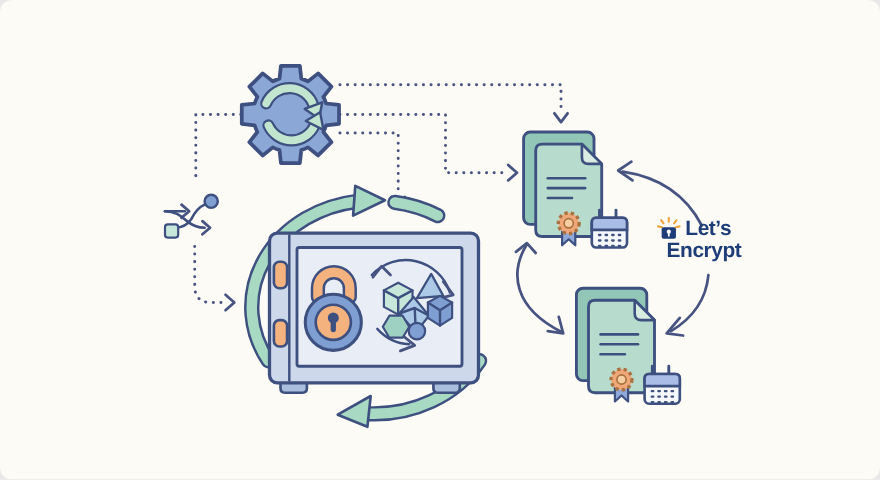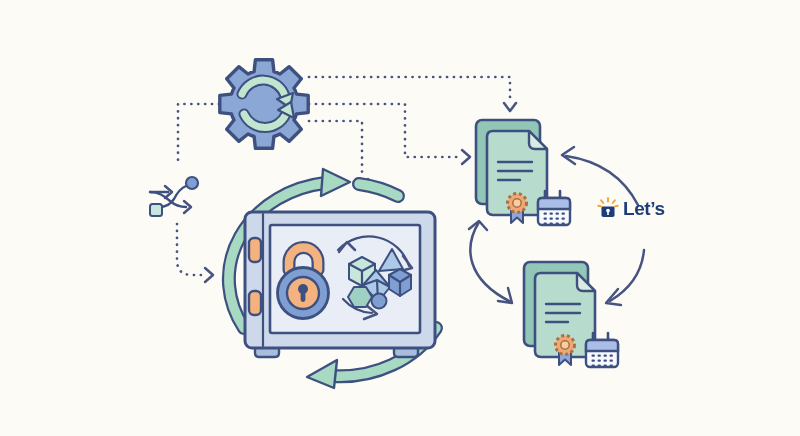--- a/index.html
+++ b/index.html
@@ -1,17 +1,17 @@
 <!DOCTYPE html>
 <html style="--bg: #fcfbf6; --navy: #3e5080; --ink: #475481; --gear-blue: #8ba7d6; --mint: #a7d9c3; --mint-light: #c2e5cf; --vault-body: #cdd9ea; --vault-panel: #e9eef6; --foot-blue: #a9bedd; --orange: #f3b27e; --lock-blue: #7f9ed2; --cert-back: #92c6b7; --cert-front: #b7dccd; --cert-fold: #d9ece2; --cal-body: #f5f8fd; --cal-header: #aabde6; --ribbon-blue: #8ea8da; --rosette: #efa879; --rosette-inner: #f8cda2; --rosette-stroke: #a8713f; --shape-teal: #9ed1c1; --shape-teal-light: #c6e7da; --shape-blue: #7f9ed2; --shape-blue-light: #accae8; --le-navy: #1e3d78; --le-orange: #f2a33c;"><head>
 <meta charset="utf-8">
 <style>
   html,body{margin:0;padding:0;background:#e8e8e8;}
   .canvas{position:relative;width:800px;height:436px;background:var(--bg,#fcfbf6);overflow:hidden;
-          font-family:"Liberation Sans",sans-serif;}
+          font-family:"Liberation Sans",sans-serif;border-radius:11px;}
   svg{position:absolute;left:0;top:0;}
 
   
   .dot{stroke:var(--ink);stroke-width:2.7;fill:none;stroke-linecap:round;stroke-dasharray:0.1 6.8;}
   .chev{stroke:var(--ink);stroke-width:2.5;fill:none;stroke-linecap:round;stroke-linejoin:round;}
   .curve{stroke:var(--ink);stroke-width:2.5;fill:none;stroke-linecap:round;}
   .thin{stroke:var(--navy);stroke-width:2.2;fill:none;stroke-linecap:round;stroke-linejoin:round;}
   .gU{stroke:var(--navy);stroke-width:14;fill:none;stroke-linecap:round;}
   .gO{stroke:var(--mint);stroke-width:9.5;fill:none;stroke-linecap:round;}
   .gT{fill:var(--mint);stroke:var(--navy);stroke-width:2.4;stroke-linejoin:round;}
@@ -208,14 +208,15 @@
         <path d="M18,3.2 L15.8,6"></path>
         <path d="M1.2,8.8 L4.8,9.6"></path>
         <path d="M20.8,8.8 L17.2,9.6"></path>
       </g>
       <rect x="4.5" y="9.5" width="13" height="10.5" rx="1.8" fill="var(--le-navy)"></rect>
       <circle cx="11" cy="13.6" r="1.9" fill="#ffffff"></circle>
       <rect x="10.2" y="14.4" width="1.6" height="3.6" fill="#ffffff"></rect>
     </svg>
     <span>Let’s</span>
   </div>
+  <div class="le-row2">Encrypt</div>
 </div>
 </div>
 
 </body></html>

